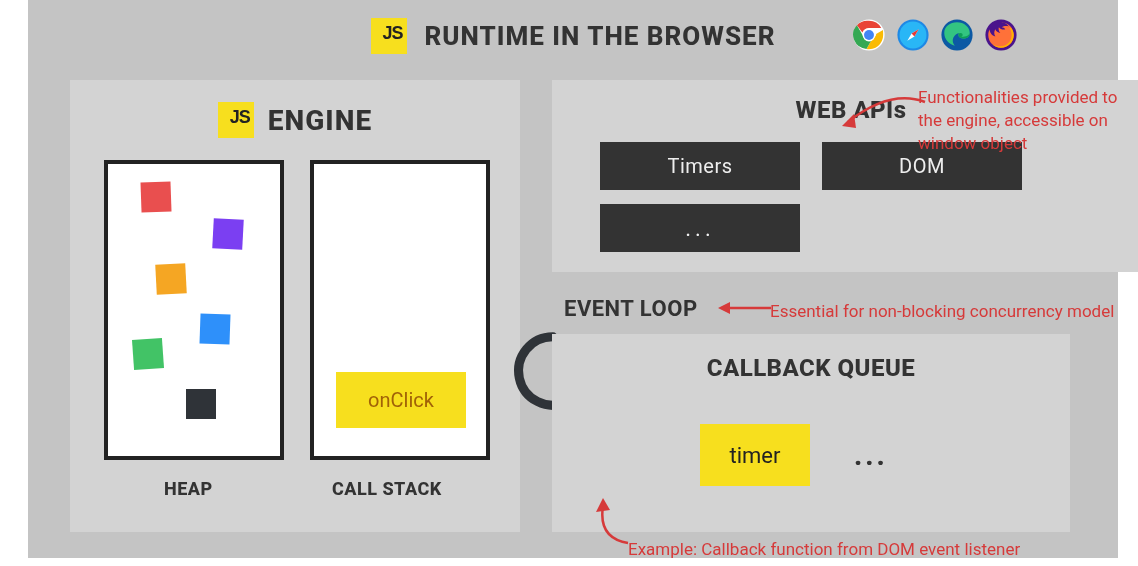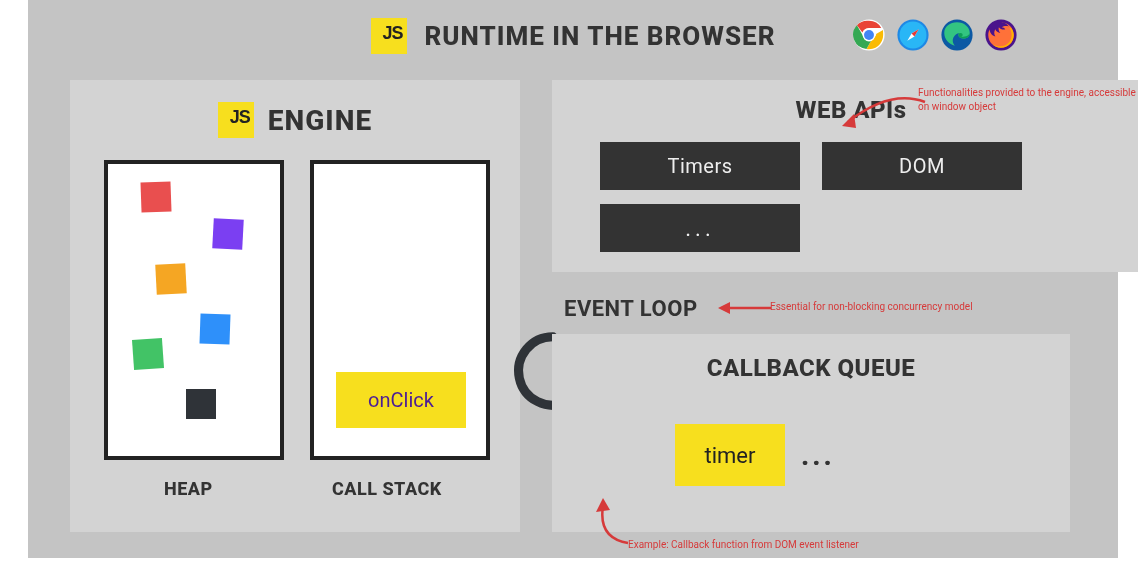--- a/index.html
+++ b/index.html
@@ -98,21 +98,21 @@
   .hb.blue   { background:#2e90fa; left:92px; top:150px; transform:rotate(2deg); }
   .hb.green  { background:#42c366; left:25px; top:175px; transform:rotate(-4deg); }
   .hb.dark   { background:#2f3338; left:78px; top:225px; }
   
   .stack-item {
     position: absolute;
     left: 22px; bottom: 28px;
     width: 130px; height: 56px;
     background: #f7df1e;
     display:flex;align-items:center;justify-content:center;
-    font-size: 20px; color:#4c1d95;
+    font-size: 20px; color:#a16207;
   }
 
   
   .loop {
     position: absolute;
     left: 480px; top: 326px;
     width: 90px; height: 90px;
   }
 
   
@@ -161,33 +161,33 @@
   }
   .cbq-title {
     position: absolute;
     left: 0; top: 20px; width:100%;
     text-align:center;
     font-size: 24px; font-weight: 800; color:#333;
     letter-spacing:.5px;
   }
   .cbq-row {
     position: absolute;
-    left: 101px; top: 90px;
-    display:flex; align-items:center; gap: 16px; padding-left: 22px;
+    left: 126px; top: 90px;
+    display:flex; align-items:center; gap: 44px; padding-left: 22px;
   }
   .cbq-item {
     width: 110px; height: 62px;
     background:#f7df1e;
     display:flex;align-items:center;justify-content:center;
     font-size: 22px; color:#222;
   }
   .cbq-dots { font-size: 28px; font-weight:800; letter-spacing:3px; color:#333; }
 
   
-  .anno { position:absolute; color:#d63a3a; font-size:10px; line-height:1.35; }
+  .anno { position:absolute; color:#d63a3a; font-size:17px; line-height:1.35; }
   .anno1 { left: 890px; top: 86px; width: 220px; }
   .anno2 { left: 742px; top: 300px; }
   .anno3 { left: 600px; top: 538px; }
   .arrow-svg { position:absolute; overflow:visible; }
   .arr1 { left: 812px; top: 94px; width: 90px; height: 40px; }
   .arr2 { left: 688px; top: 296px; width: 60px; height: 24px; }
   .arr3 { left: 560px; top: 498px; width: 70px; height: 50px; }
 </style>
 </head>
 <body>

